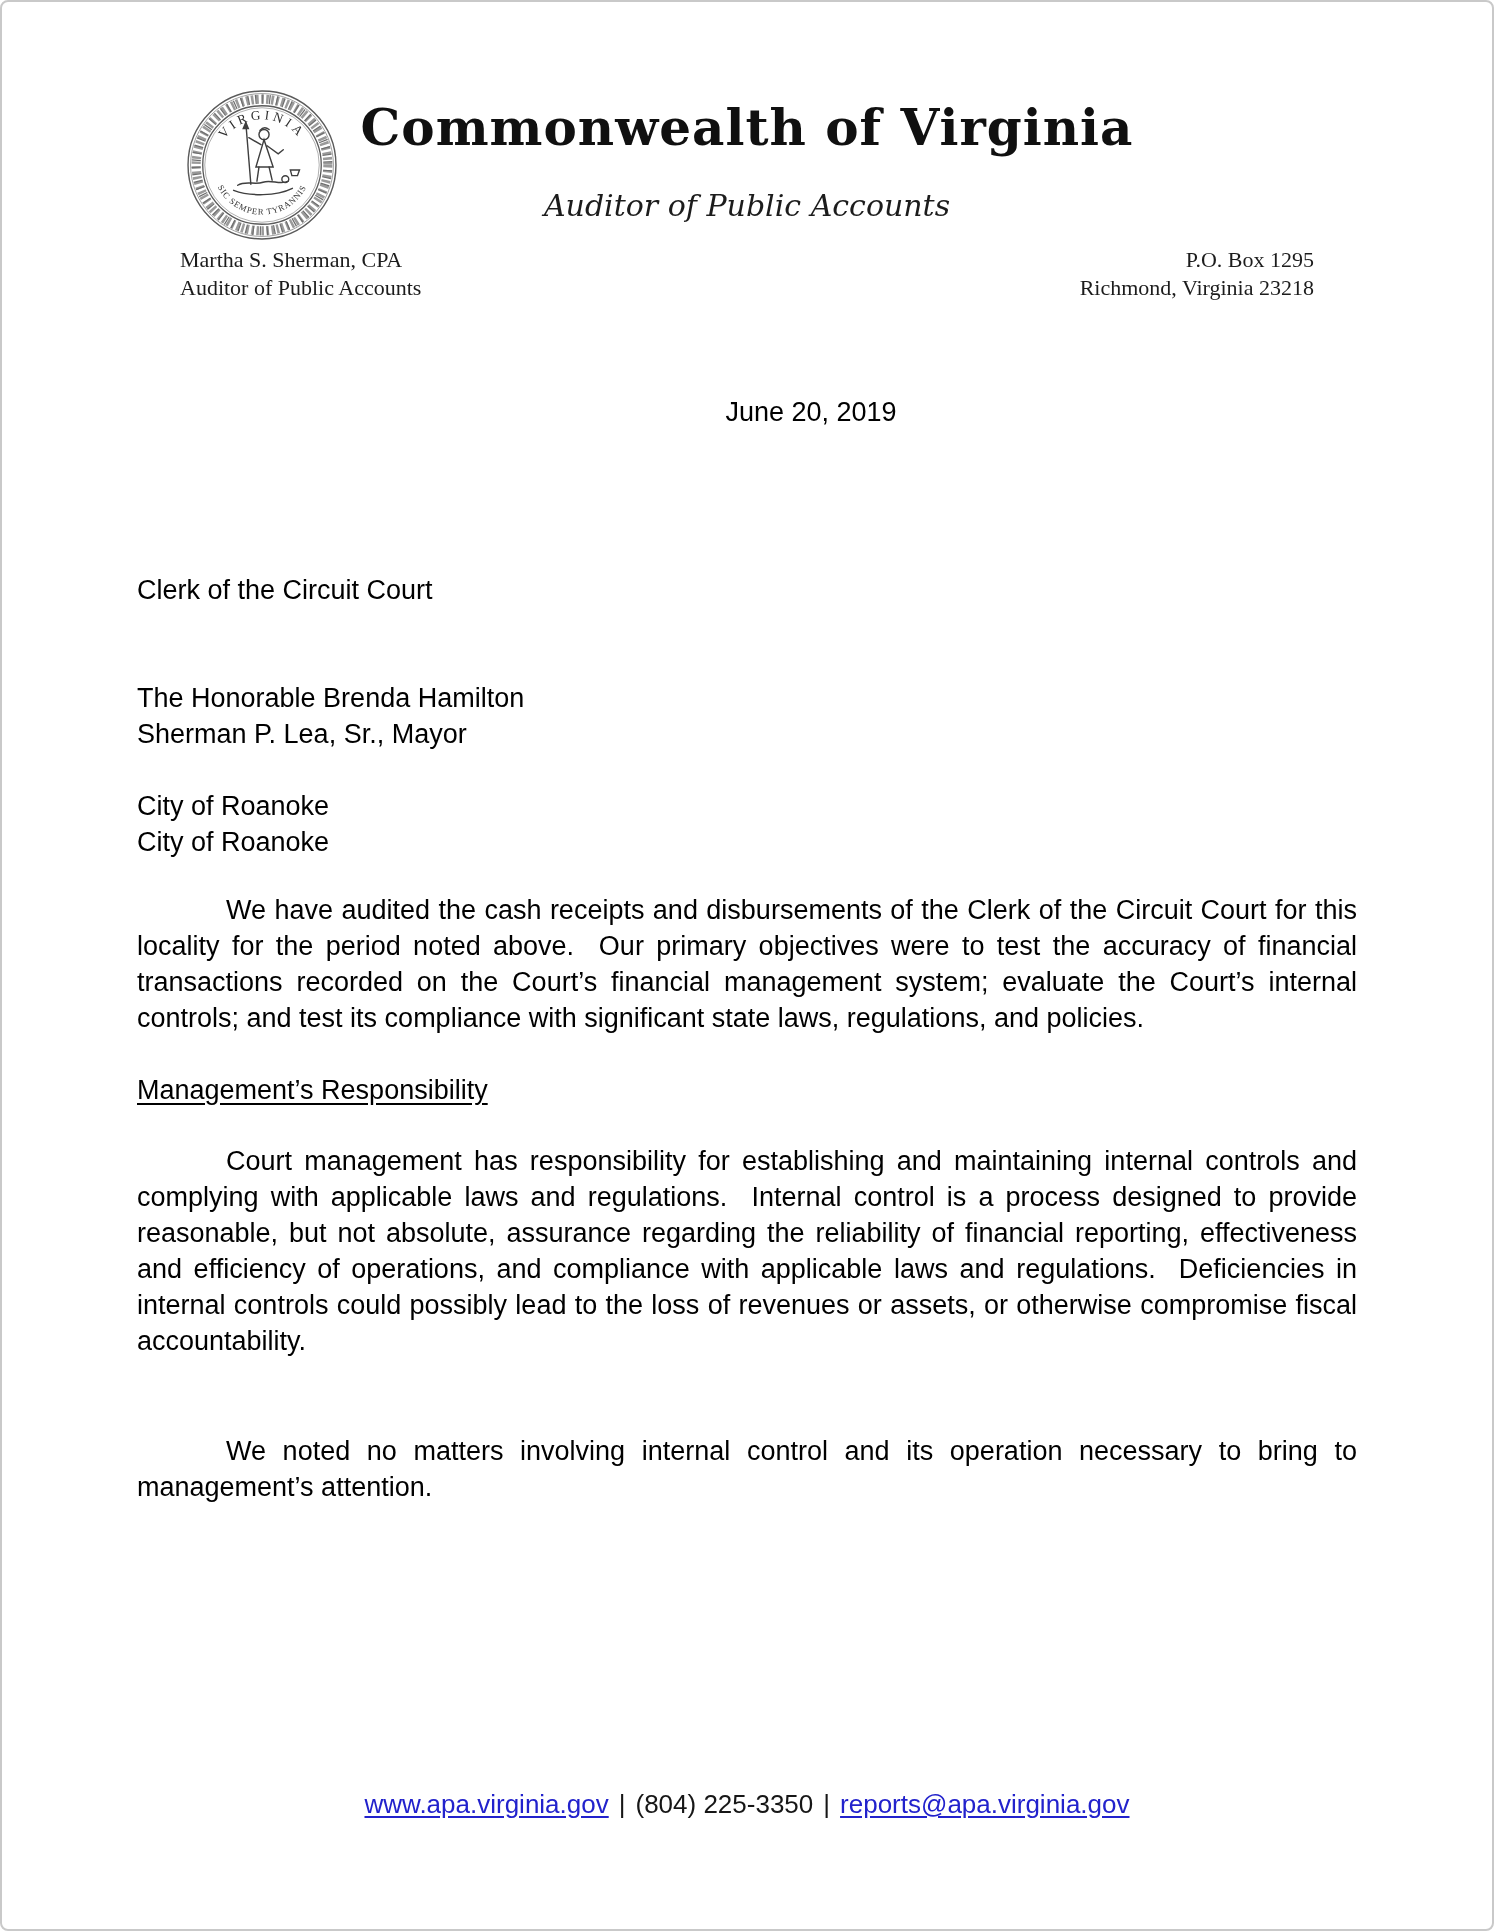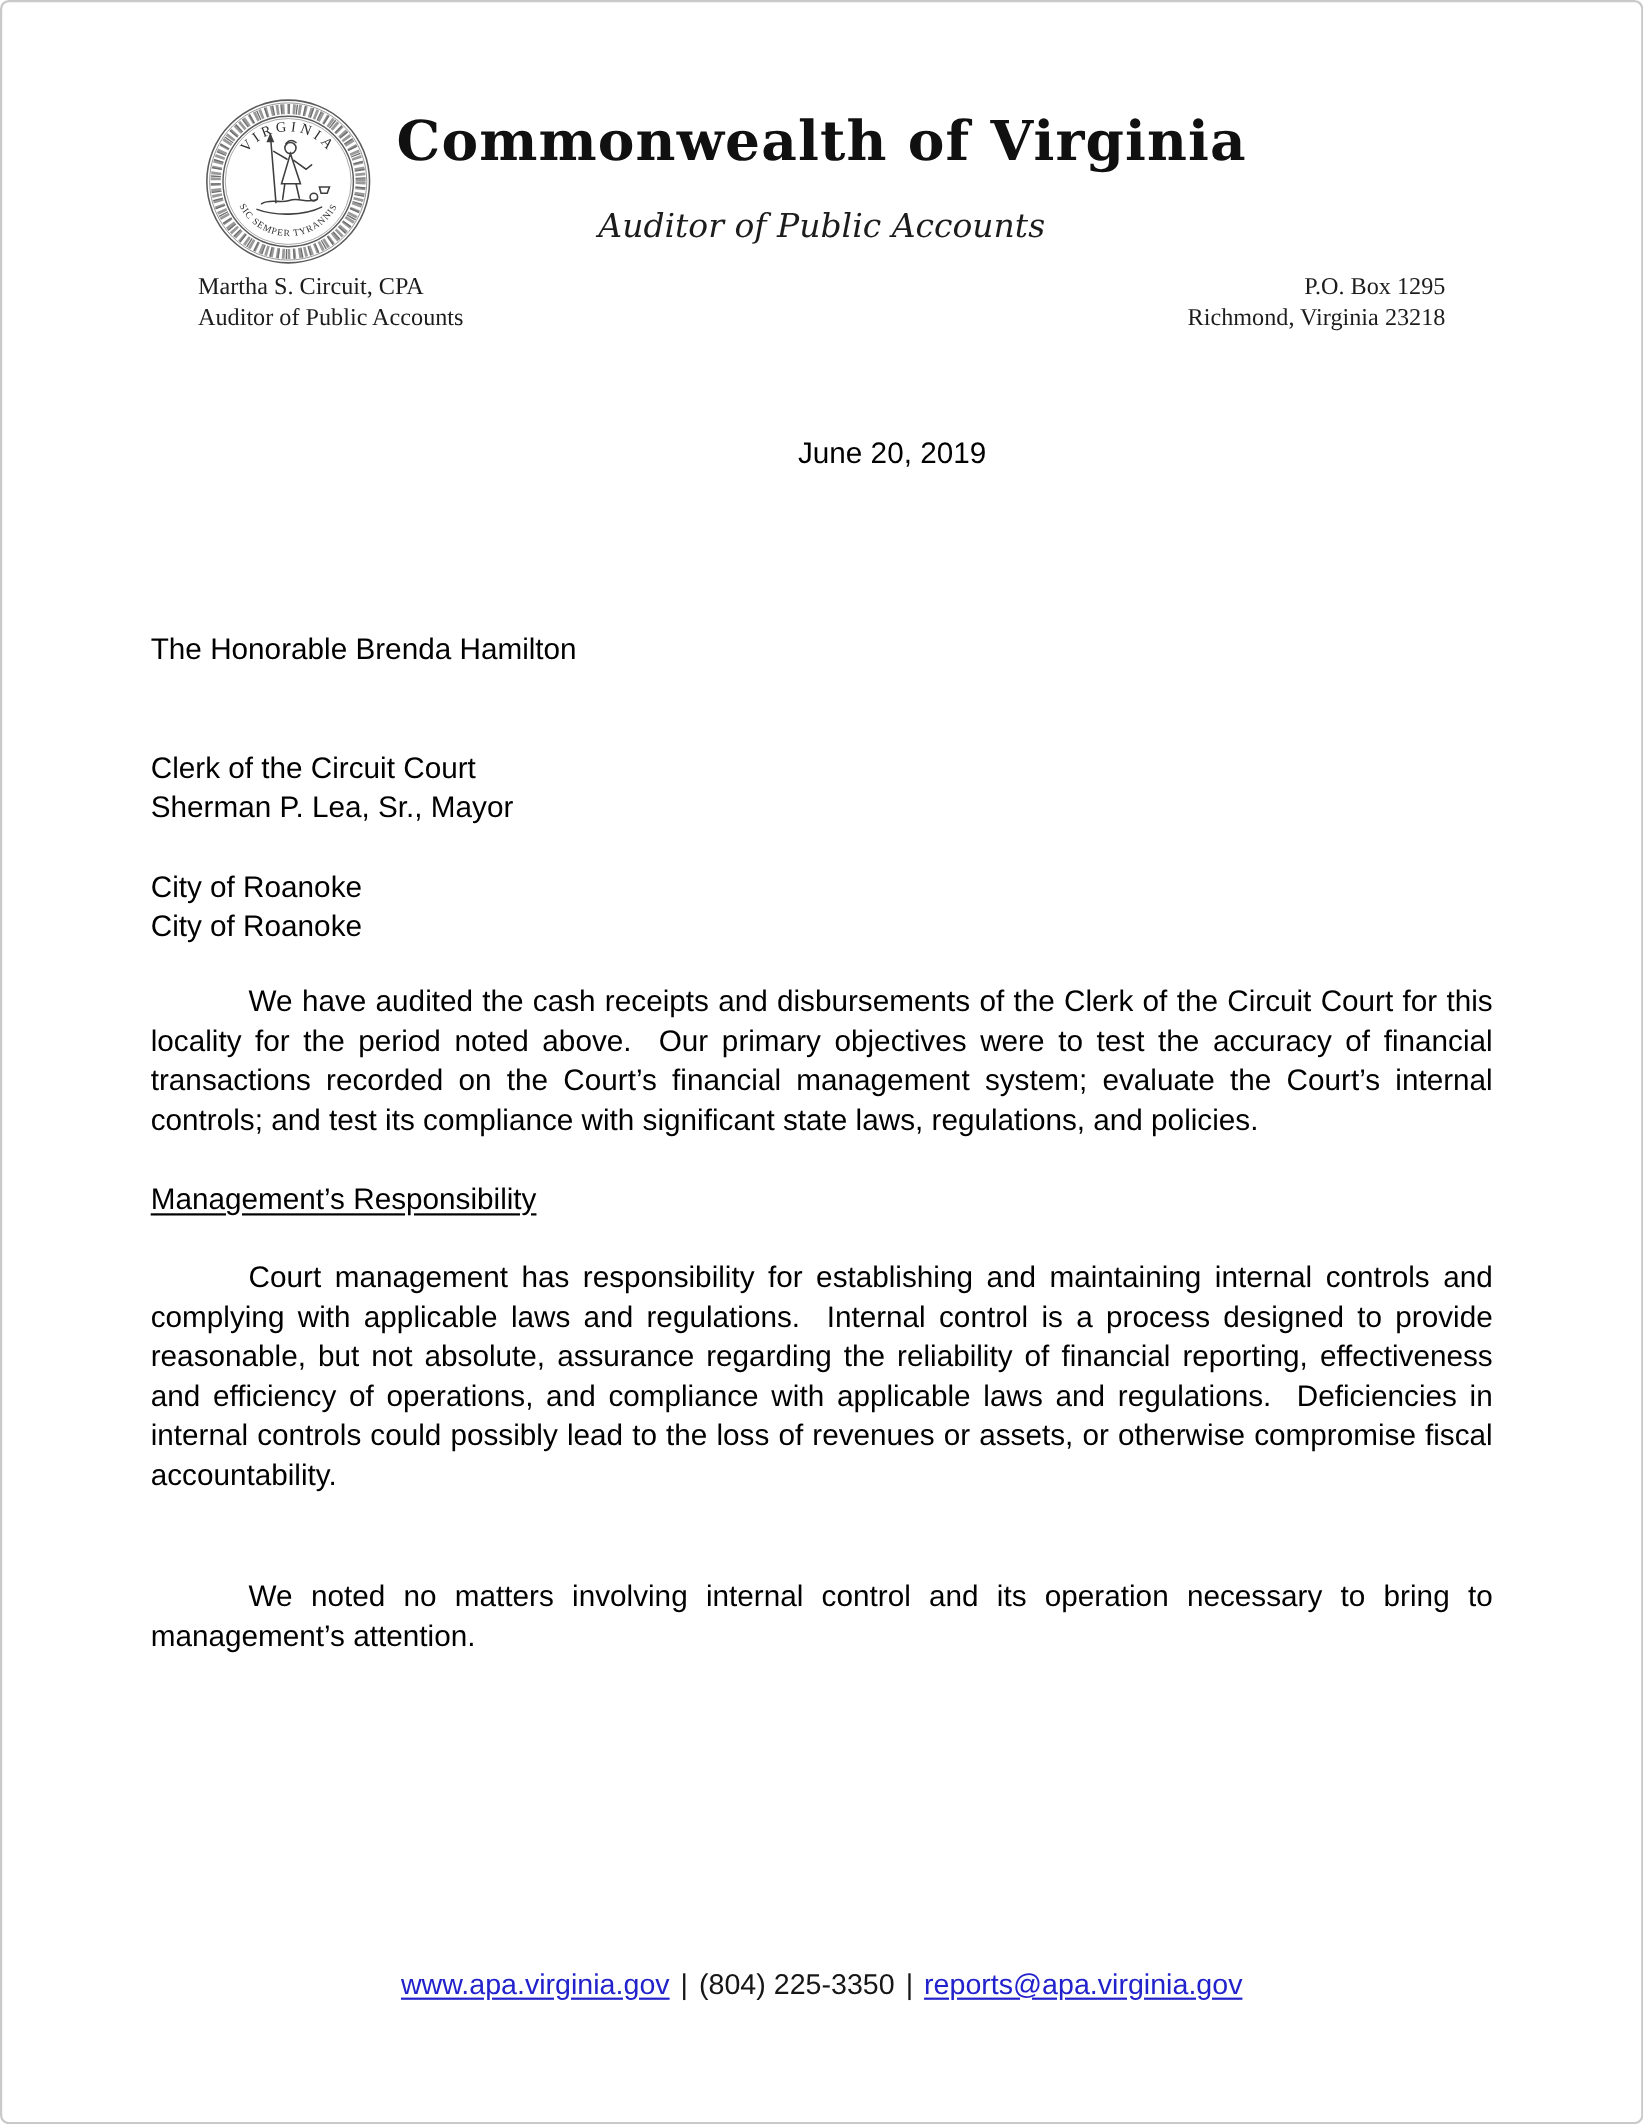--- a/index.html
+++ b/index.html
@@ -142,35 +142,35 @@
         <circle cx="99" cy="90" r="3.4"></circle>
         <path d="M104 81 l9 0 l-2 5.5 l-5.5 0 Z"></path>
         <path d="M48 101 C64 107 90 107 106 99"></path>
       </g>
     </svg>
 
     <div class="lh-title">Commonwealth of Virginia</div>
     <div class="lh-subtitle">Auditor of Public Accounts</div>
 
     <div class="lh-official">
-      <div>Martha S. Circuit, CPA</div>
+      <div>Martha S. Sherman, CPA</div>
       <div>Auditor of Public Accounts</div>
     </div>
 
     <div class="lh-address">
       <div>P.O. Box 1295</div>
       <div>Richmond, Virginia 23218</div>
     </div>
   </div>
 
   <div class="blk date-line">June 20, 2019</div>
 
   <div class="blk recipient-1">
+    <div>Clerk of the Circuit Court</div>
     <div>The Honorable Brenda Hamilton</div>
-    <div>Clerk of the Circuit Court</div>
     <div>City of Roanoke</div>
   </div>
 
   <div class="blk recipient-2">
     <div>Sherman P. Lea, Sr., Mayor</div>
     <div>City of Roanoke</div>
   </div>
 
 
   <div class="blk para para-1">We have audited the cash receipts and disbursements of the Clerk of the Circuit Court for this locality for the period noted above.  Our primary objectives were to test the accuracy of financial transactions recorded on the Court’s financial management system; evaluate the Court’s internal controls; and test its compliance with significant state laws, regulations, and policies.</div>

